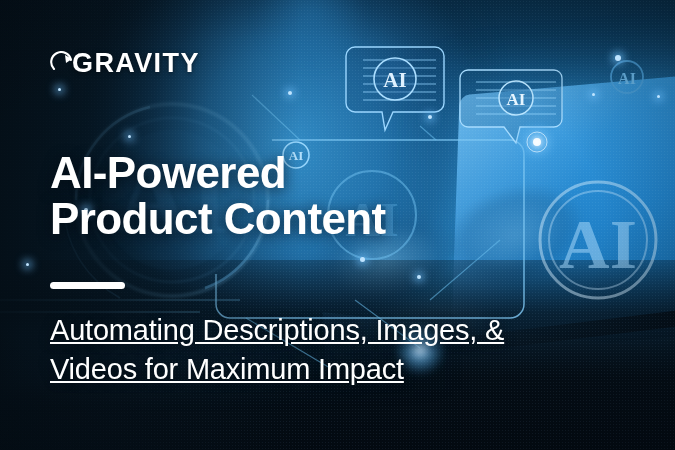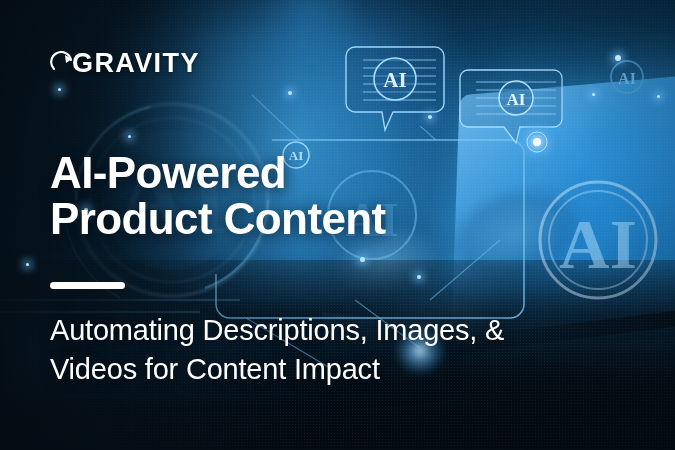--- a/index.html
+++ b/index.html
@@ -130,21 +130,21 @@
   .headline .ln{display:block;white-space:nowrap;}
   .rule{
     width:75px;height:7px;background:#ffffff;border-radius:4px;
     margin:40px 0 0 0;
   }
   .subhead{
     margin:22px 0 0 0;color:#ffffff;font-weight:400;
     font-size:29px;line-height:39px;letter-spacing:-0.2px;
     text-shadow:0 2px 12px rgba(1,10,18,.8);
   }
-  .subhead .ln{display:block;white-space:nowrap;}
+  .subhead .ln{display:block;white-space:nowrap;text-decoration:underline;}
 
   
   .gdot{position:absolute;border-radius:50%;background:#bfe4ff;
     box-shadow:0 0 8px 3px rgba(110,190,250,.75);}
 </style>
 </head>
 <body>
 
 <div id="banner">
 
@@ -297,17 +297,17 @@
   </div>
 
   <div class="copy">
     <h1 class="headline">
       <span class="ln">AI-Powered</span>
       <span class="ln">Product Content</span>
     </h1>
     <div class="rule"></div>
     <p class="subhead">
       <span class="ln">Automating Descriptions, Images, &amp;</span>
-      <span class="ln">Videos for Content Impact</span>
+      <span class="ln">Videos for Maximum Impact</span>
     </p>
   </div>
 
 </div>
 
 </body></html>

